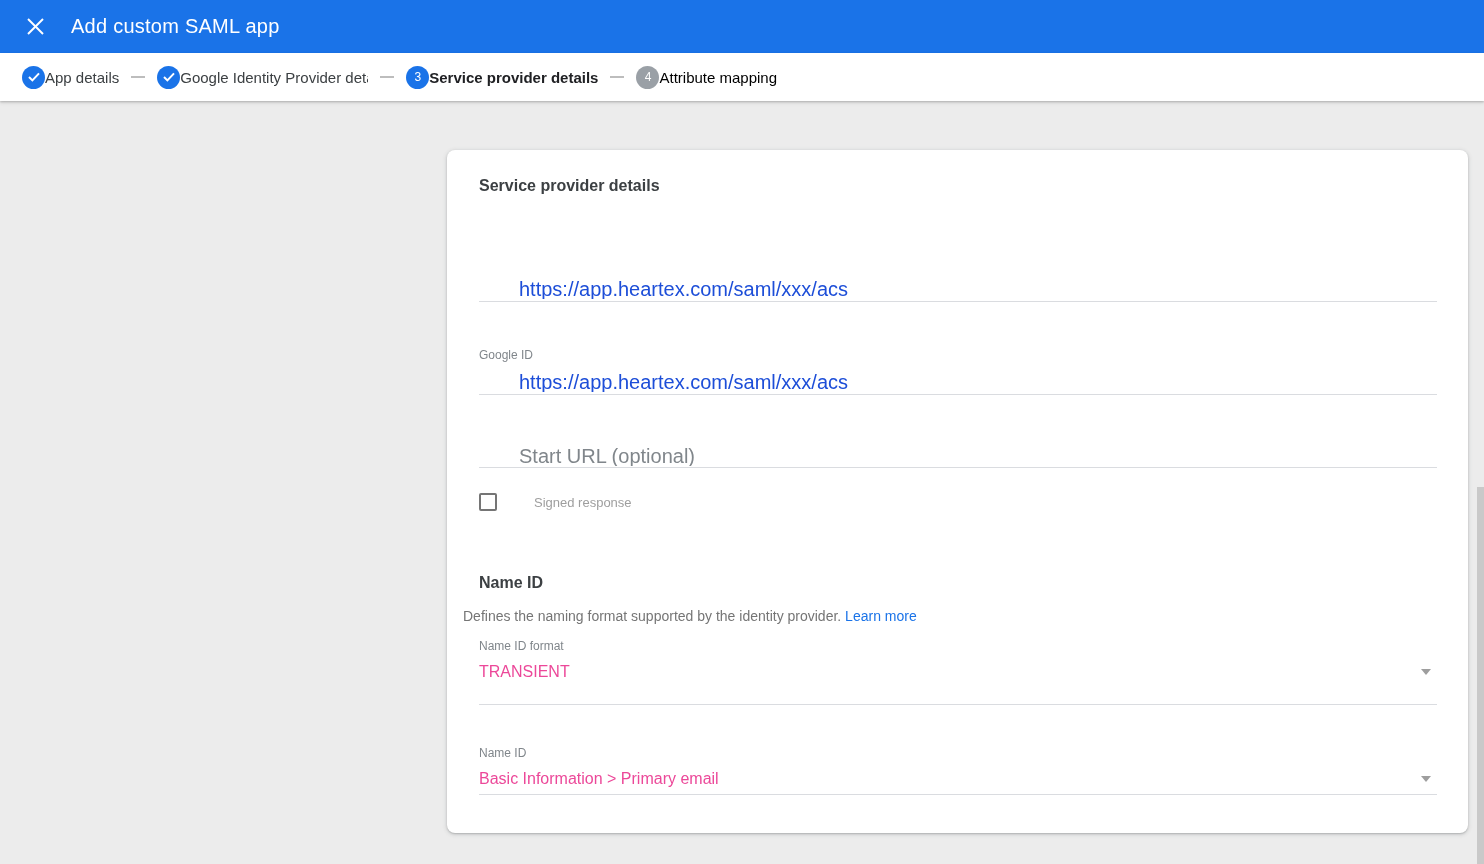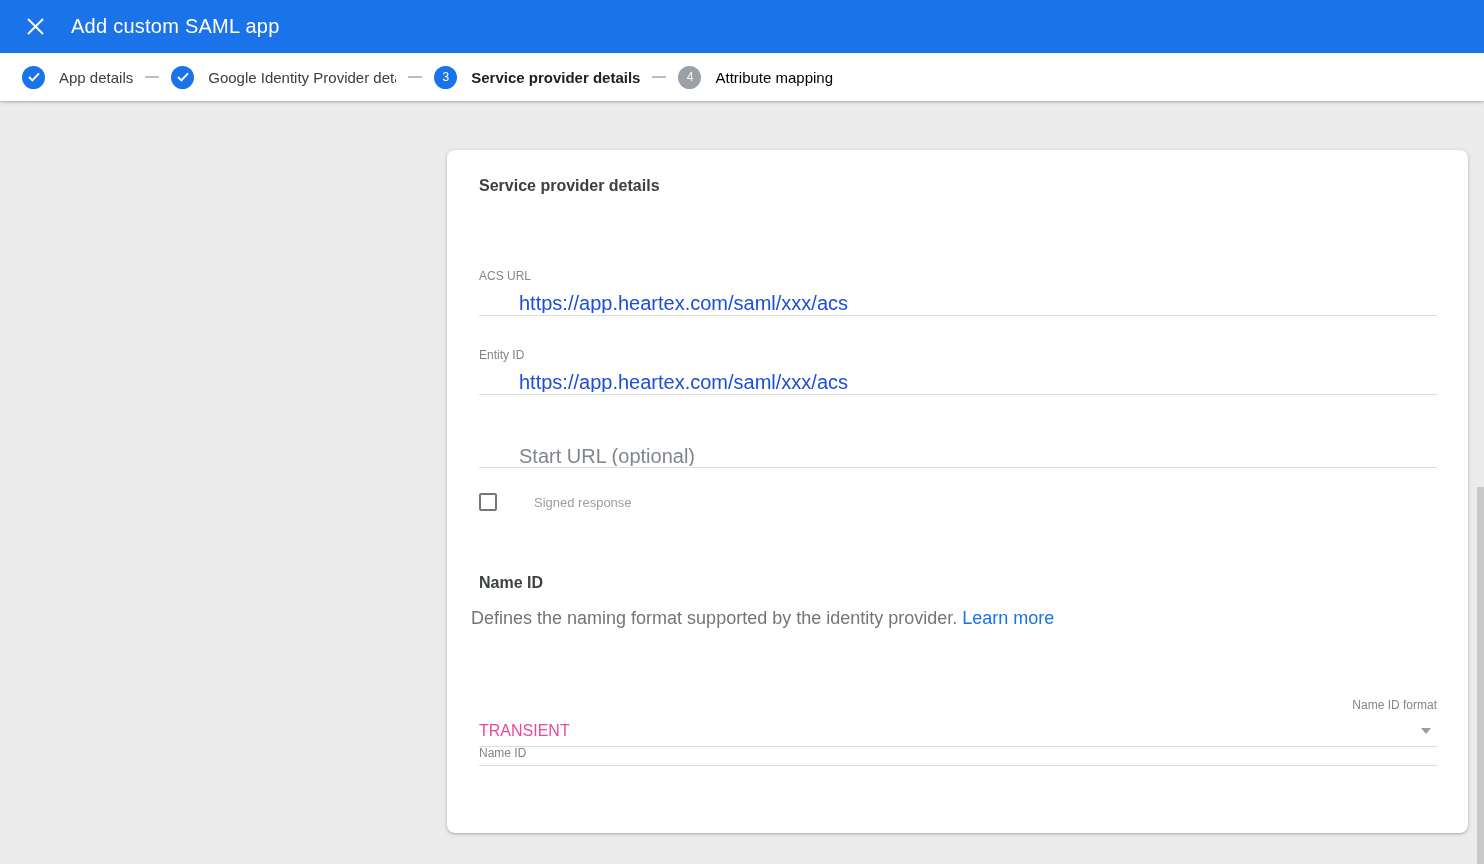--- a/index.html
+++ b/index.html
@@ -48,21 +48,20 @@
     width: 23px; height: 23px;
     border-radius: 50%;
     display: flex; align-items: center; justify-content: center;
     color: #fff;
     font-size: 12px;
     flex: none;
   }
   .step.completed .step-circle, .step.active .step-circle { background: #1a73e8; }
   .step.upcoming .step-circle { background: #9aa0a6; }
   .step-label {
-    margin-left: 14px;
     font-size: 15px;
     color: #3c4043;
     white-space: nowrap;
   }
   .step-label.clip { max-width: 188px; overflow: hidden; }
   .step.active .step-label { color: #202124; font-weight: 700; }
   .step.upcoming .step-label { color: #000000; }
   .dash { width: 14px; height: 2px; background: #bdbdbd; margin: 0 12px; flex: none; }
 
   
@@ -120,25 +119,25 @@
     cursor: pointer;
     flex: none;
   }
   .checkbox-label { margin-left: 16px; font-size: 13px; color: #9e9e9e; }
 
   .nameid-heading {
     position: absolute; left: 32px; top: 424px;
     font-size: 16px; font-weight: 700; color: #3c4043;
   }
   .nameid-desc {
-    position: absolute; left: 24px; top: 458px;
-    font-size: 18px; color: #757575;
-  }
-
-  .f-format  { top: 548px; padding-bottom: 5px; cursor: pointer; text-align: right; }
+    position: absolute; left: 16px; top: 458px;
+    font-size: 14px; color: #757575;
+  }
+
+  .f-format  { top: 489px; padding-bottom: 22px; cursor: pointer; }
   .f-mapping { top: 596px; padding-bottom: 5px; cursor: pointer; }
   .select-row {
     margin-top: 9px;
     display: flex; align-items: center; justify-content: space-between;
   }
   .select-value { font-size: 16px; line-height: 20px; color: #ec4899; white-space: nowrap; }
   .arrow-down {
     width: 0; height: 0;
     border-left: 5px solid transparent;
     border-right: 5px solid transparent;
@@ -209,26 +208,25 @@
 
 </div>
 
 <div class="content">
   <div class="card">
 
     <div class="card-heading">Service provider details</div>
 
 
     <div class="field f-acs">
-      <div class="field-label">ACS URL</div>
       <input type="text" value="https://app.heartex.com/saml/xxx/acs" style="">
     </div>
 
     <div class="field f-entity">
-      <div class="field-label">Entity ID</div>
+      <div class="field-label">Google ID</div>
       <input type="text" value="https://app.heartex.com/saml/xxx/acs" style="">
     </div>
 
     <div class="field f-start">
       <input type="text" placeholder="Start URL (optional)" style="">
     </div>
 
     <div class="checkbox-row">
       <div class="checkbox"></div>
       <div class="checkbox-label">Signed response</div>
@@ -244,18 +242,22 @@
     <div class="field f-format">
       <div class="field-label">Name ID format</div>
       <div class="select-row">
         <div class="select-value">TRANSIENT</div>
         <div class="arrow-down"></div>
       </div>
     </div>
 
     <div class="field f-mapping">
       <div class="field-label">Name ID</div>
+      <div class="select-row">
+        <div class="select-value">Basic Information &gt; Primary email</div>
+        <div class="arrow-down"></div>
+      </div>
     </div>
 
   </div>
 </div>
 
 <div class="scrollbar-thumb"></div>
 
 </body></html>

